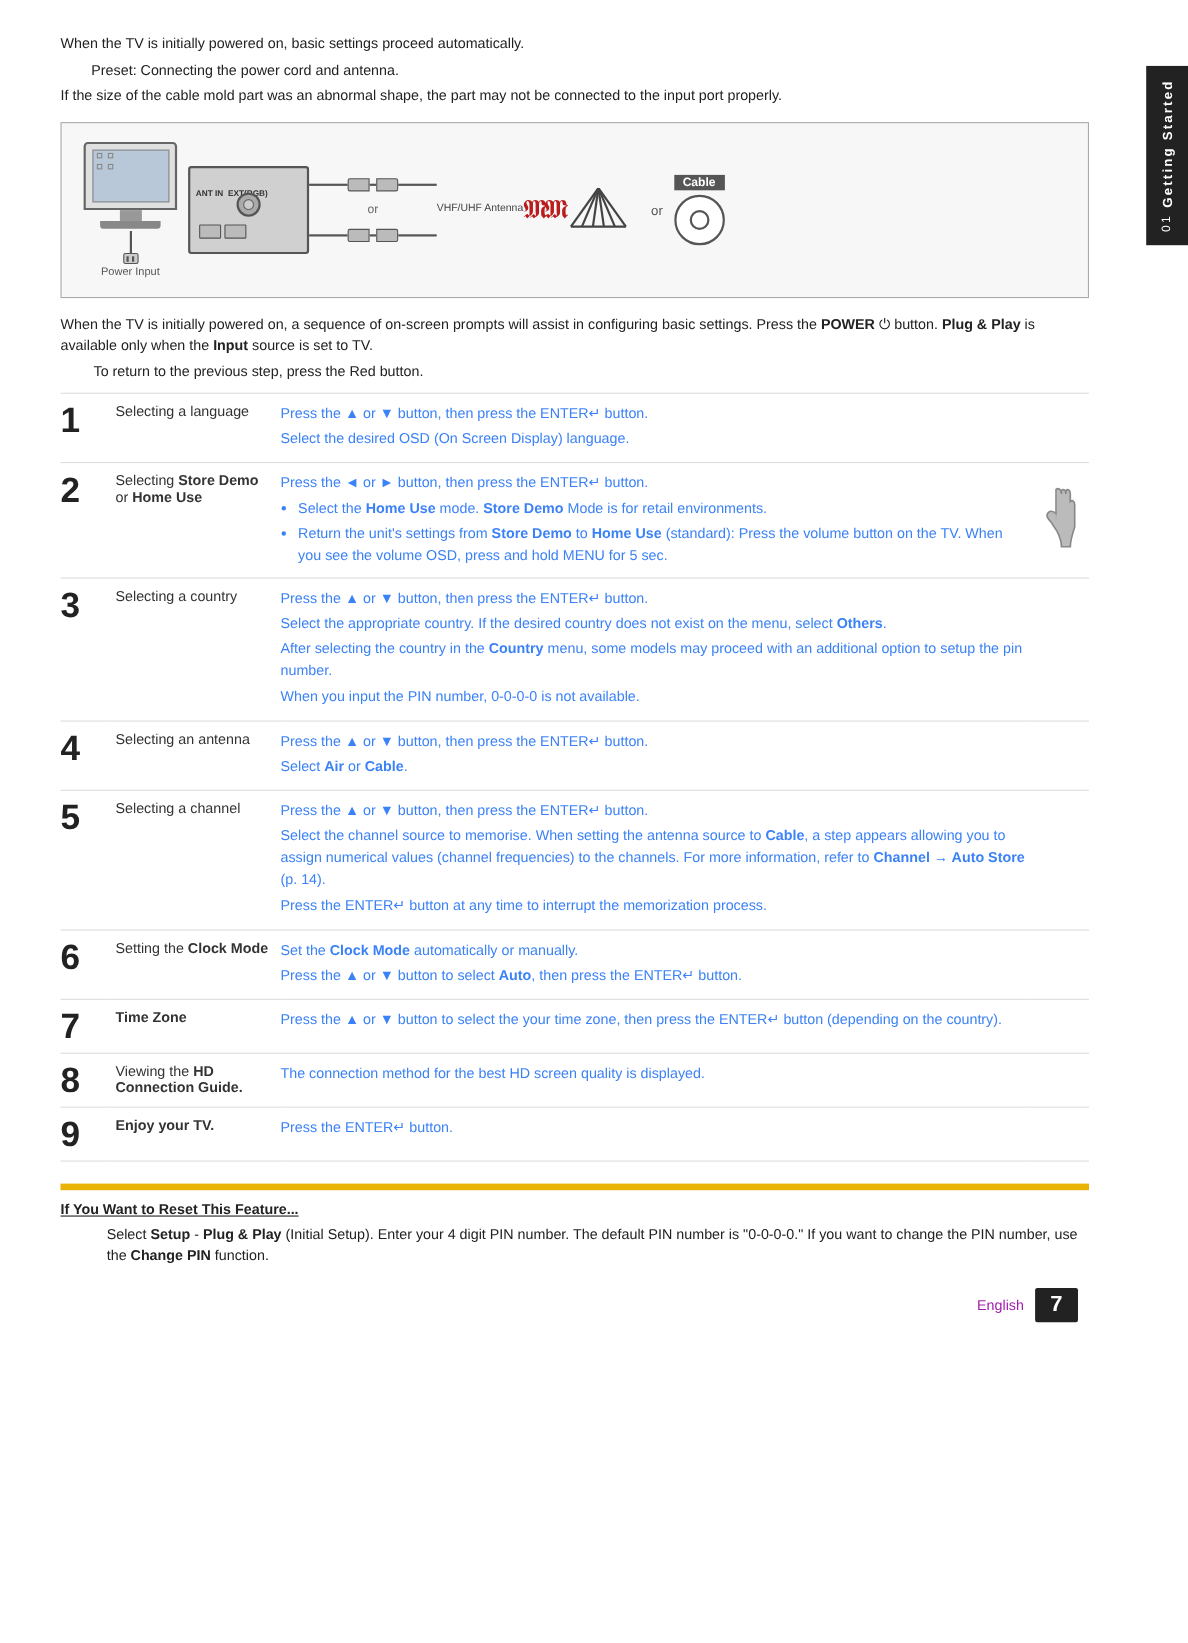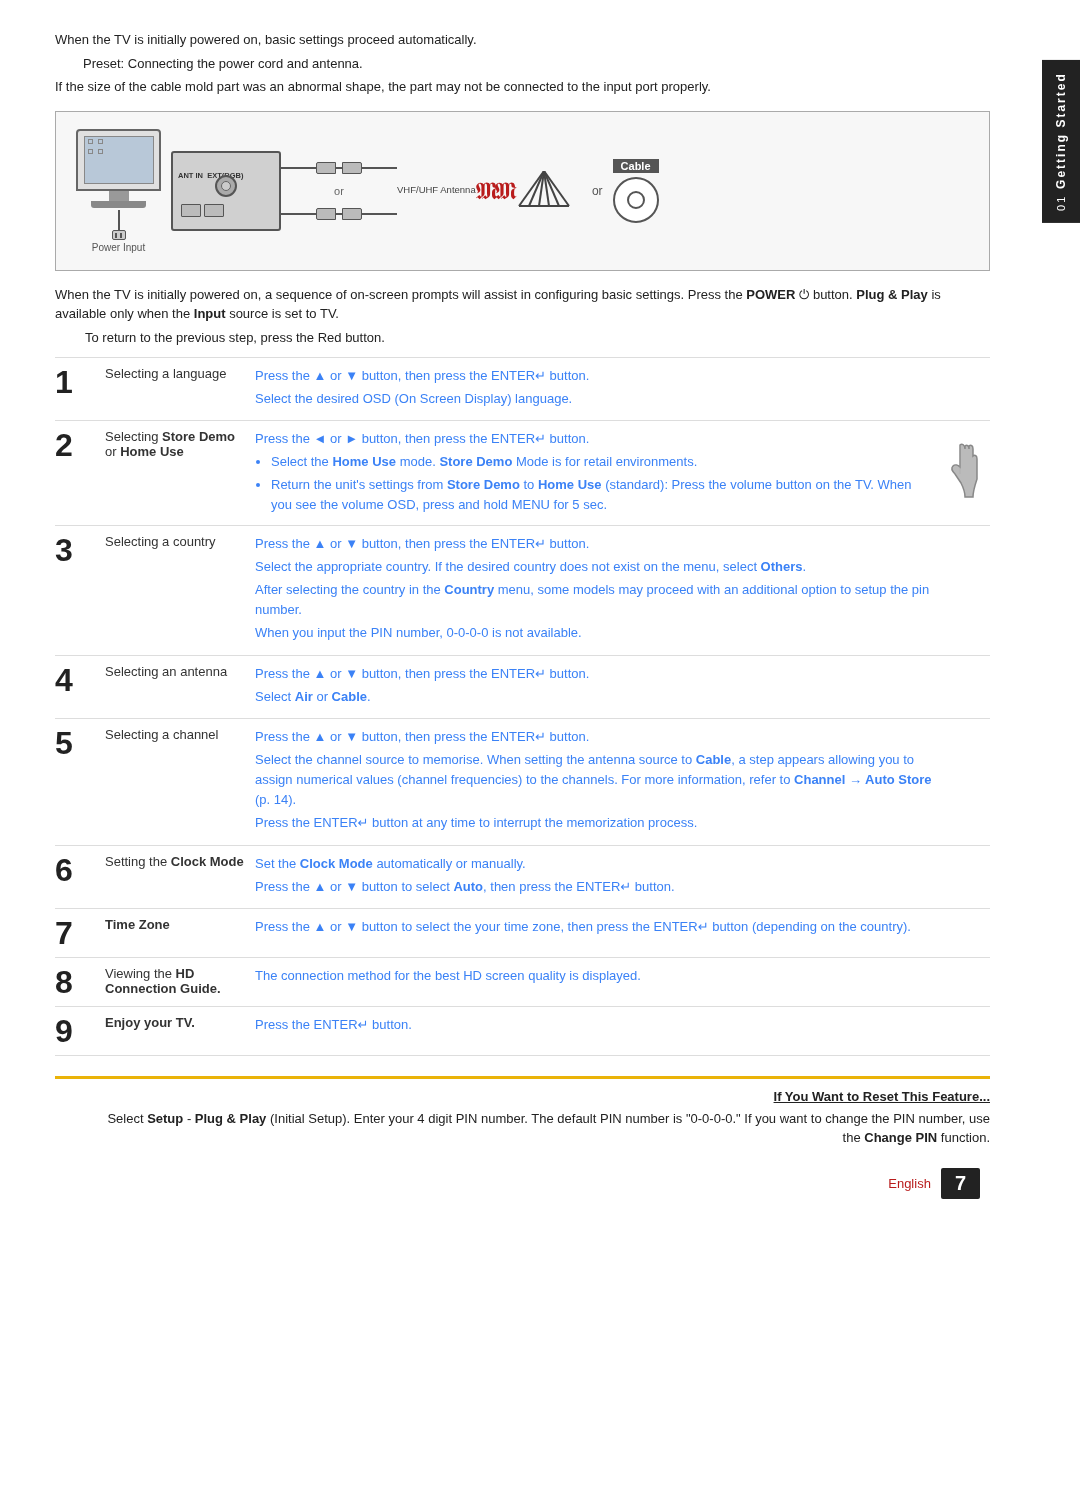--- a/index.html
+++ b/index.html
@@ -155,23 +155,22 @@
     .hand-col {
       width: 55px;
       vertical-align: middle;
       text-align: center;
       padding: 8px 4px;
     }
 
     
     .reset-section {
       margin-top: 10px;
-      border-top: 3px solid #eab308;
+      border-top: 6px solid #eab308;
       padding-top: 10px;
-      text-align: right;
     }
 
     .reset-title {
       font-size: 13px;
       font-weight: bold;
       text-decoration: underline;
       margin-bottom: 5px;
     }
 
     .reset-text {
@@ -625,18 +624,18 @@
     </table>
 
     <div class="reset-section">
       <p class="reset-title">If You Want to Reset This Feature...</p>
       <p class="reset-text">
         Select <strong>Setup</strong> - <strong>Plug &amp; Play</strong> (Initial Setup). Enter your 4 digit PIN number. The default PIN number is "0-0-0-0." If you want to change the PIN number, use the <strong>Change PIN</strong> function.
       </p>
     </div>
 
     <div style="display:flex;justify-content:flex-end;align-items:center;margin-top:20px;padding-right:10px;">
-      <span style="font-size:13px;color:#b91c1c;margin-right:10px;">English</span>
+      <span style="font-size:13px;color:#a21caf;margin-right:10px;">English</span>
       <div class="page-num-badge">7</div>
     </div>
 
   </div>
 </div>
 
 </body></html>

